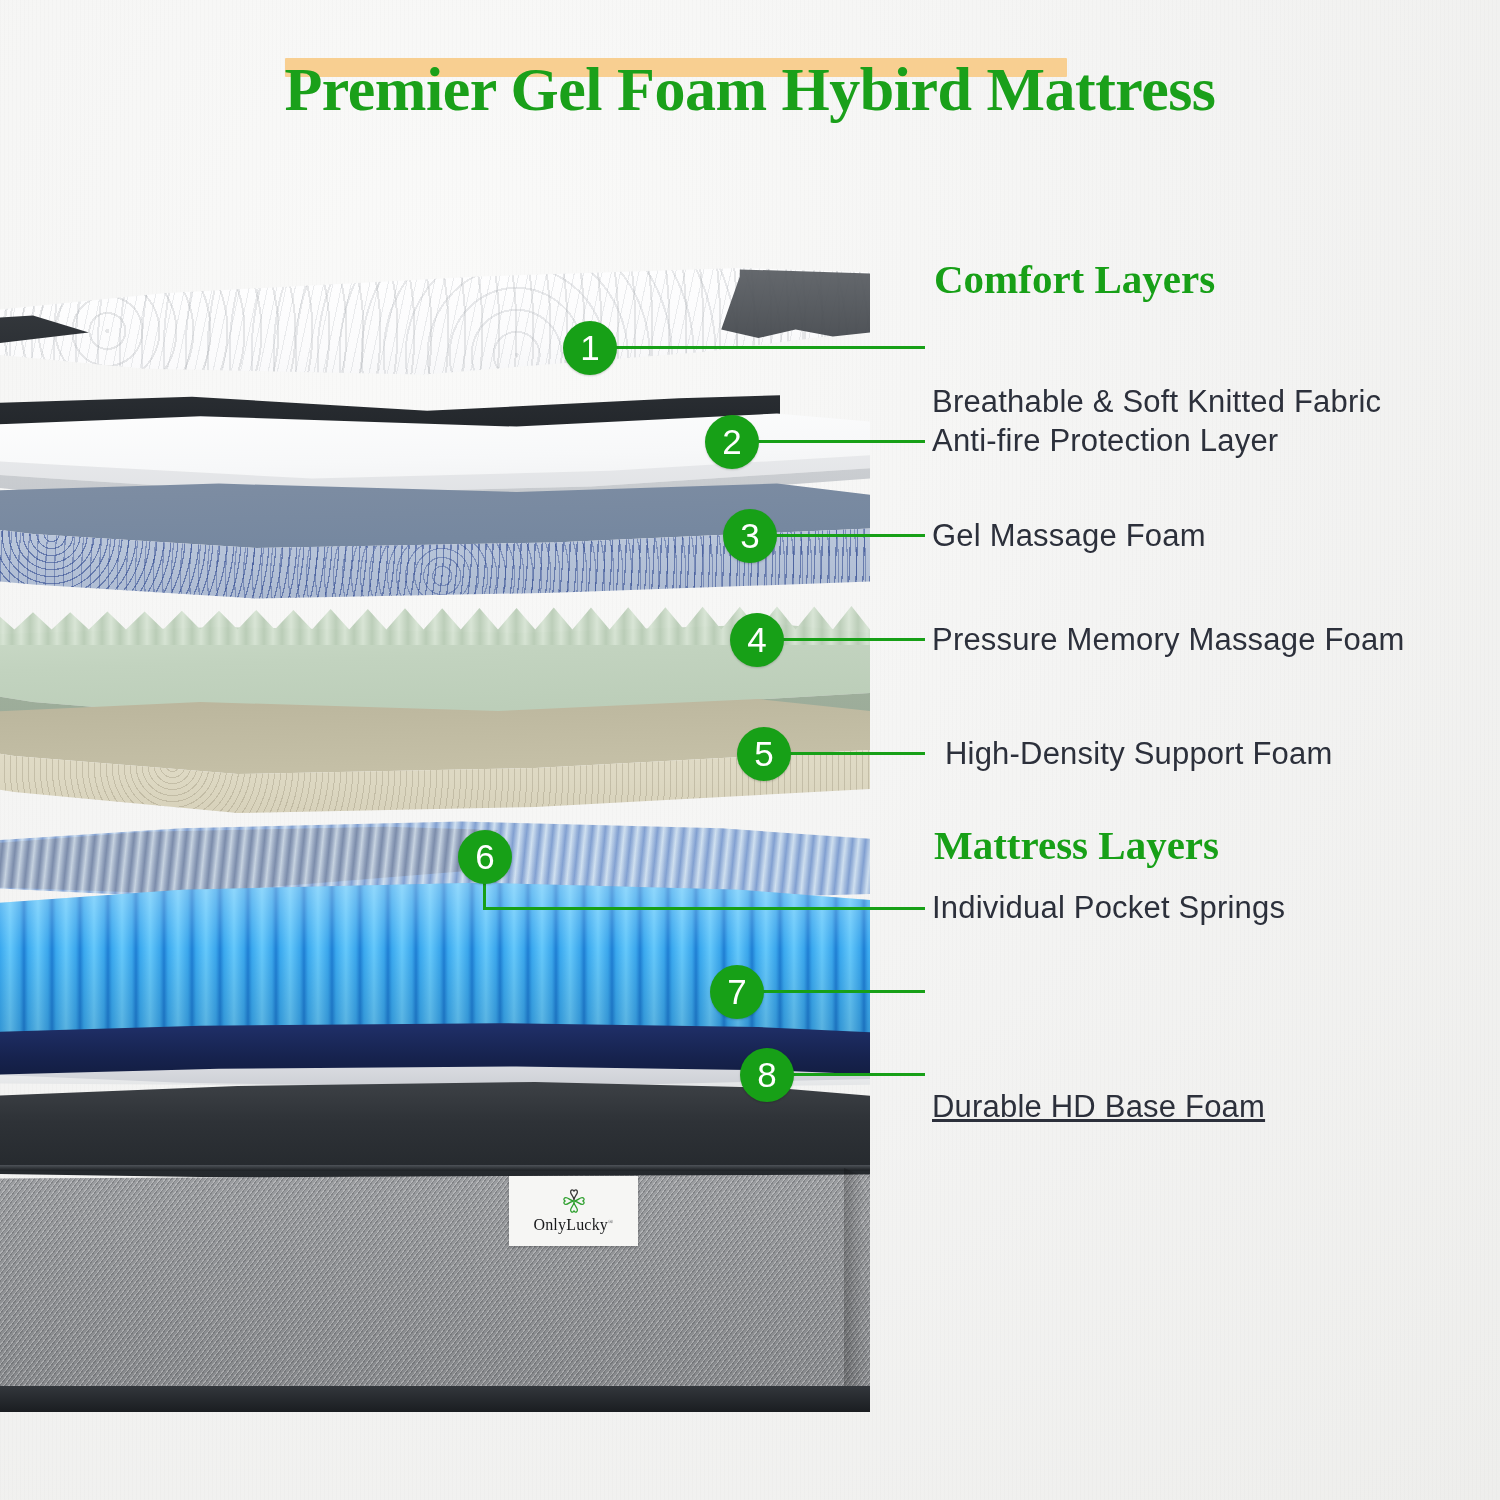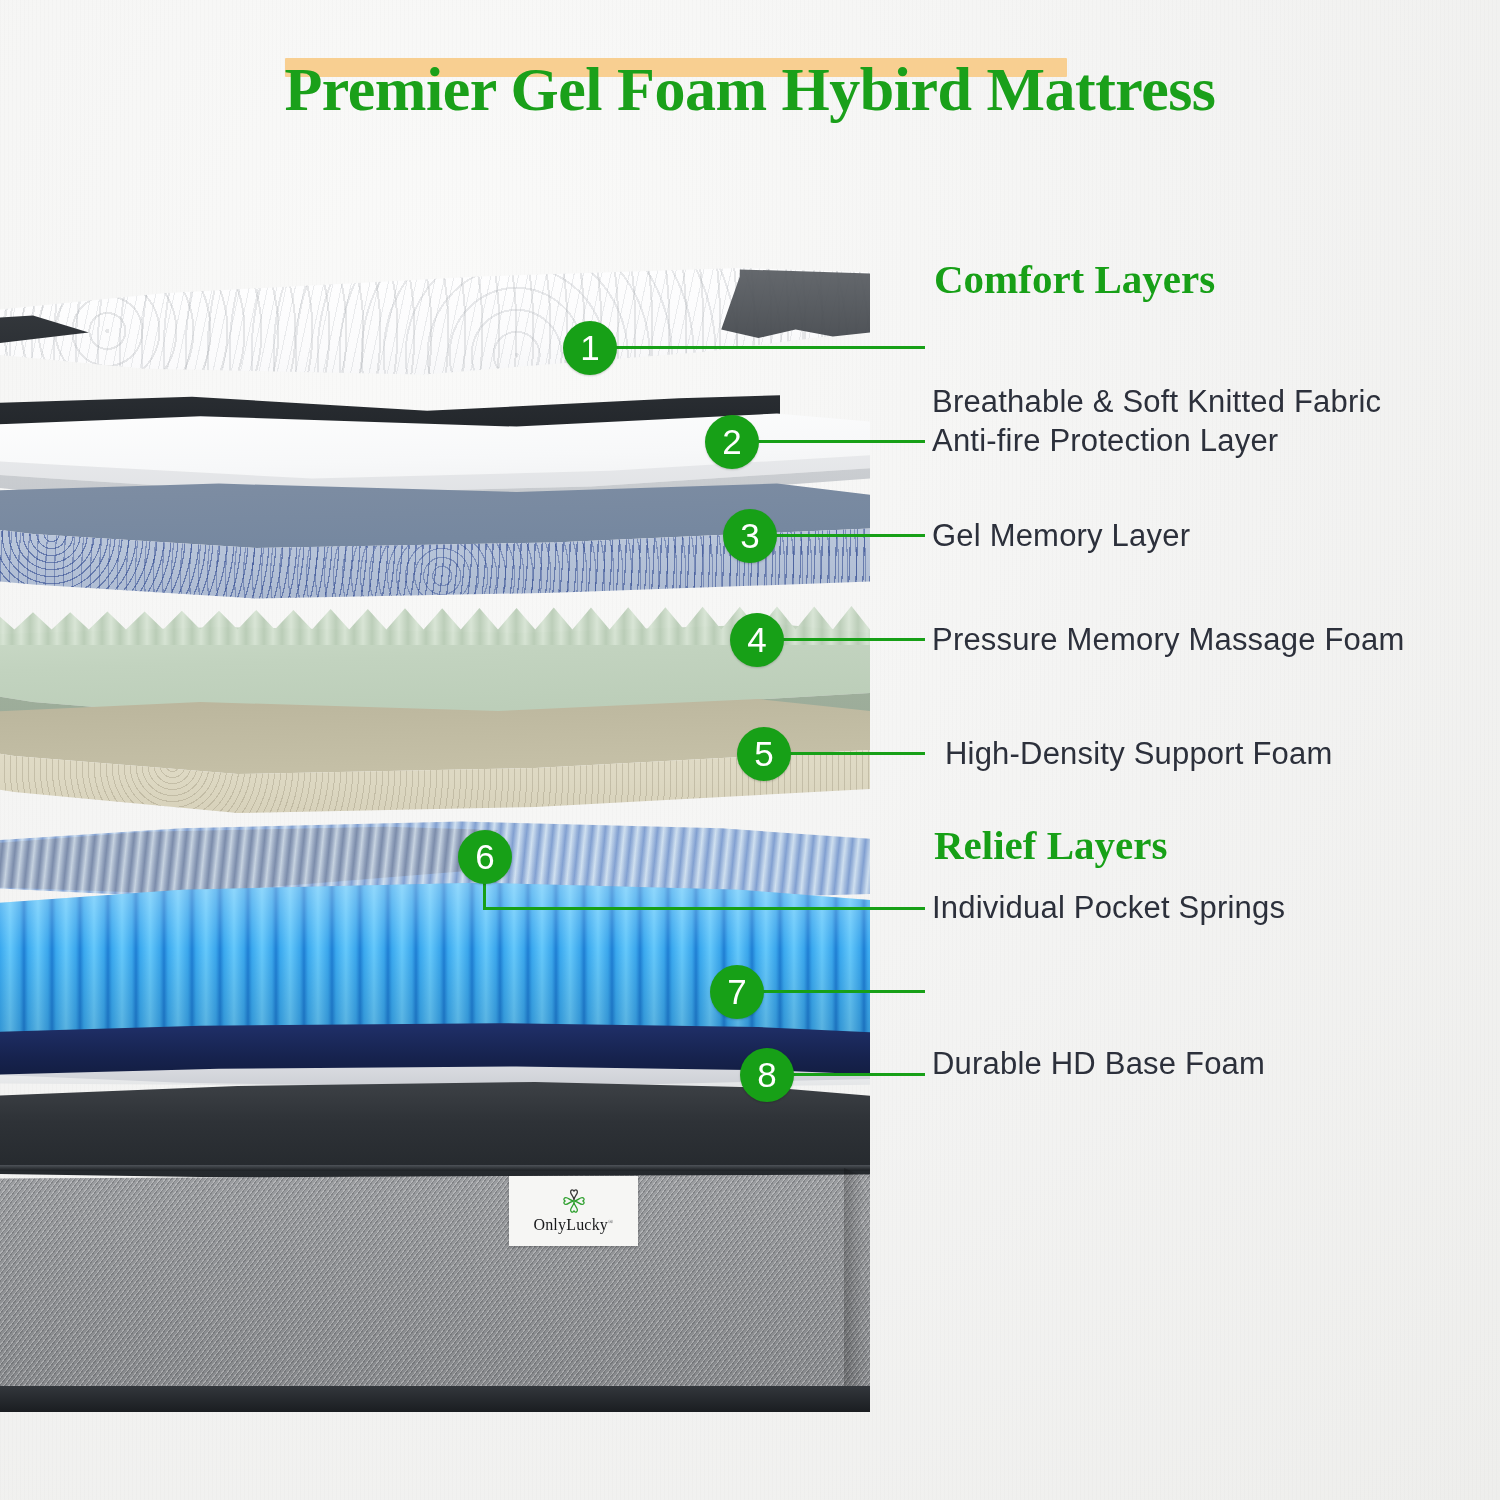--- a/index.html
+++ b/index.html
@@ -357,47 +357,47 @@
         <path d="M16 12 C16 8.4 12.6 6.6 12.6 3.9 C12.6 2.3 14.1 1.3 15.2 2.3 L16 3.1 L16.8 2.3 C17.9 1.3 19.4 2.3 19.4 3.9 C19.4 6.6 16 8.4 16 12 Z" fill="none" stroke="#3a3a3a" stroke-width="1.3"></path>
         <path d="M16 13 C12.4 13 10.6 16.4 7.9 16.4 C6.3 16.4 5.3 14.9 6.3 13.8 L7.1 13 L6.3 12.2 C5.3 11.1 6.3 9.6 7.9 9.6 C10.6 9.6 12.4 13 16 13 Z" fill="none" stroke="#2fa02f" stroke-width="1.3"></path>
         <path d="M16 13 C19.6 13 21.4 16.4 24.1 16.4 C25.7 16.4 26.7 14.9 25.7 13.8 L24.9 13 L25.7 12.2 C26.7 11.1 25.7 9.6 24.1 9.6 C21.4 9.6 19.6 13 16 13 Z" fill="none" stroke="#2fa02f" stroke-width="1.3"></path>
         <path d="M16 14 C16 17.6 12.6 19.4 12.6 22.1 C12.6 23.7 14.1 24.7 15.2 23.7 L16 22.9 L16.8 23.7 C17.9 24.7 19.4 23.7 19.4 22.1 C19.4 19.4 16 17.6 16 14 Z" fill="none" stroke="#2fa02f" stroke-width="1.3"></path>
       </svg>
       <div class="brand"><span>OnlyLucky</span><span class="reg">®</span></div>
     </div>
   </div>
 
   <div class="sec-head" id="sec-comfort">Comfort Layers</div>
-  <div class="sec-head" id="sec-support">Relief Layers</div>
+  <div class="sec-head" id="sec-support">Mattress Layers</div>
 
   <div class="badge" style="left:563px;top:321px;">1</div>
   <div class="conn" style="left:615px;top:346px;width:310px;"></div>
   <div class="lbl" style="top:344px;margin-top:40px;">Breathable  &amp; Soft Knitted Fabric</div>
 
   <div class="badge" style="left:705px;top:415px;">2</div>
   <div class="conn" style="left:757px;top:440px;width:168px;"></div>
   <div class="lbl" style="top:423px;">Anti-fire Protection Layer</div>
 
   <div class="badge" style="left:723px;top:509px;">3</div>
   <div class="conn" style="left:775px;top:534px;width:150px;"></div>
-  <div class="lbl" style="top:518px;">Gel Memory Layer</div>
+  <div class="lbl" style="top:518px;">Gel Massage Foam</div>
 
   <div class="badge" style="left:730px;top:613px;">4</div>
   <div class="conn" style="left:782px;top:638px;width:143px;"></div>
   <div class="lbl" style="top:622px;">Pressure Memory Massage Foam</div>
 
   <div class="badge" style="left:737px;top:727px;">5</div>
   <div class="conn" style="left:789px;top:752px;width:136px;"></div>
   <div class="lbl" style="top:736px;margin-left:13px;">High-Density Support Foam</div>
 
   <div class="badge" style="left:458px;top:830px;">6</div>
   <div class="conn-v" style="left:483px;top:882px;height:28px;"></div>
   <div class="conn" style="left:483px;top:907px;width:442px;"></div>
   <div class="lbl" style="top:890px;">Individual Pocket Springs</div>
 
   <div class="badge" style="left:710px;top:965px;">7</div>
   <div class="conn" style="left:762px;top:990px;width:163px;"></div>
 
   <div class="badge" style="left:740px;top:1048px;">8</div>
   <div class="conn" style="left:792px;top:1073px;width:133px;"></div>
-  <div class="lbl" style="top:1046px;">Durable HD Base Foam</div>
+  <div class="lbl" style="top:1089px;text-decoration:underline;">Durable HD Base Foam</div>
 
 </div>
 
 </body></html>

